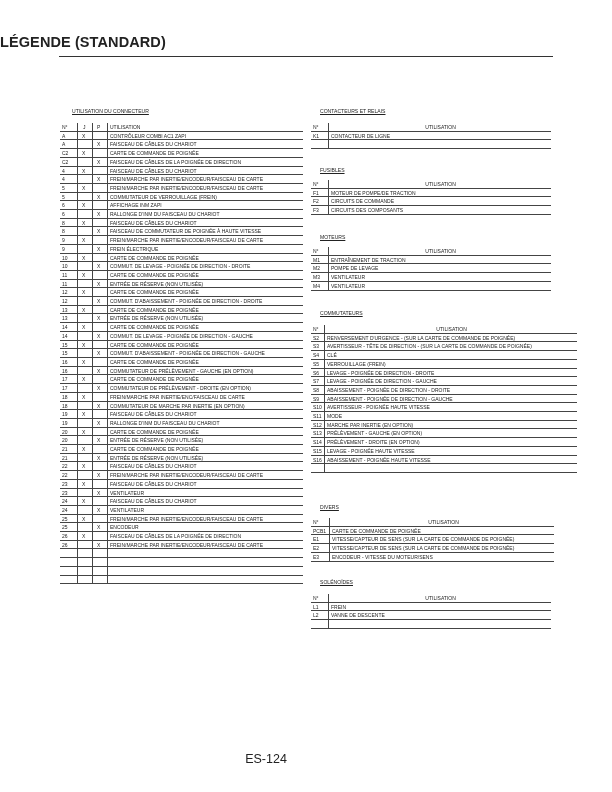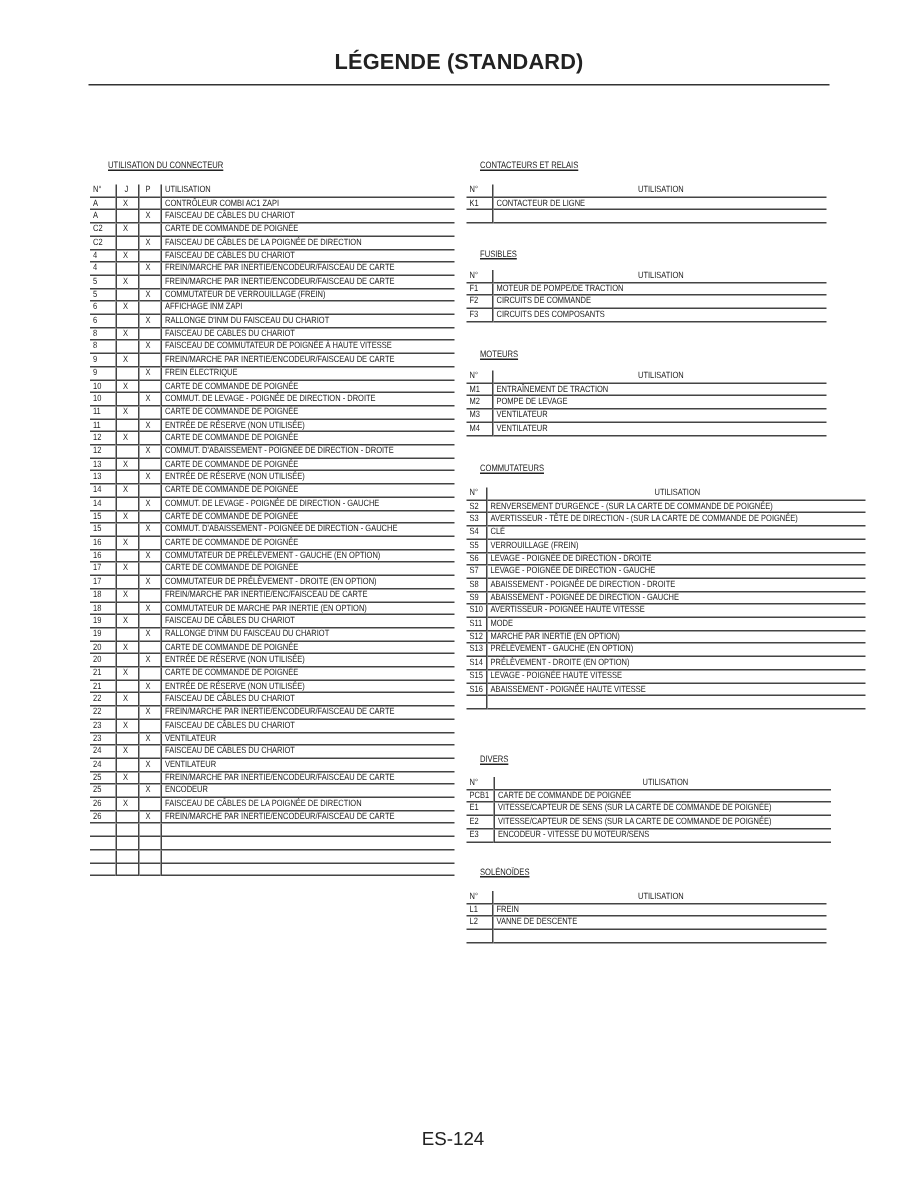--- a/index.html
+++ b/index.html
@@ -1,36 +1,36 @@
 <!DOCTYPE html>
 <html><head>
 <meta charset="utf-8">
 <style>
   html, body { margin:0; padding:0; background:#fff; }
   body { width:612px; height:792px; position:relative; overflow:hidden;
          font-family:"Liberation Sans", sans-serif; color:#222; }
-  .title { position:absolute; top:34px; left:0; width:612px; text-align:center;
+  .title { position:absolute; top:34px; left:0; width:612px; text-align:left;
            font-size:14.5px; font-weight:bold; letter-spacing:0.1px; }
   .title-rule { position:absolute; top:56px; left:59px; width:494px; height:1px; background:#333; }
   .section-title { position:absolute; font-size:6.2px; text-decoration:underline;
                    transform:scaleX(0.82); transform-origin:left top; white-space:nowrap; }
   table { position:absolute; border-collapse:collapse; font-size:6.1px; }
   td, th { padding:0 0 0 2px; height:7.7px; line-height:7.7px; white-space:nowrap;
            font-weight:normal; text-align:left; vertical-align:middle; overflow:hidden; }
   tr { border-bottom:0.8px solid #444; }
   tr.hdr { border-bottom:0.8px solid #444; }
   .cell-txt { display:inline-block; transform:scaleX(0.82); transform-origin:left center; }
   td.c-no, th.c-no { border-right:0.8px solid #444; }
   td.c-j, th.c-j { border-right:0.8px solid #444; text-align:center; padding:0; }
   td.c-p, th.c-p { border-right:0.8px solid #444; text-align:center; padding:0; }
   th.center { text-align:center; }
   #left-table { left:60px; top:123px; width:243px; }
   .rt { left:311px; width:240px; }
   .page-num { position:absolute; top:752px; left:0; width:532px; text-align:center;
-              font-size:12.5px;padding-left:36px; }
+              font-size:12.5px; }
 </style>
 </head>
 <body>
 
 <div class="title">LÉGENDE (STANDARD)</div>
 <div class="title-rule"></div>
 
 <div class="section-title" style="left:72px; top:107px;">UTILISATION DU CONNECTEUR</div>
 <table id="left-table">
   <colgroup>

